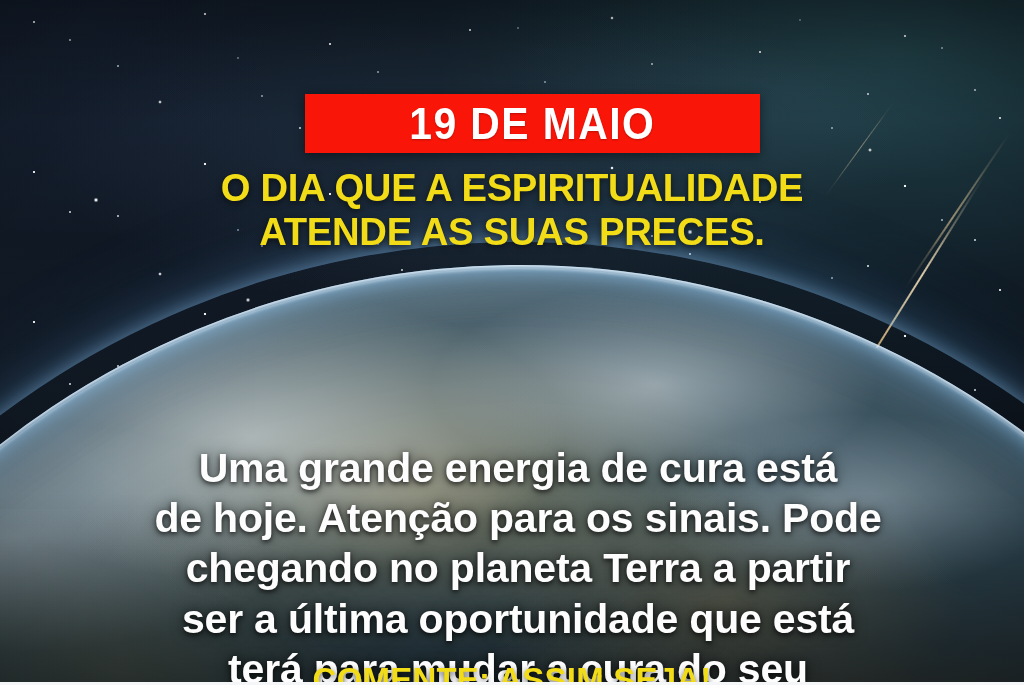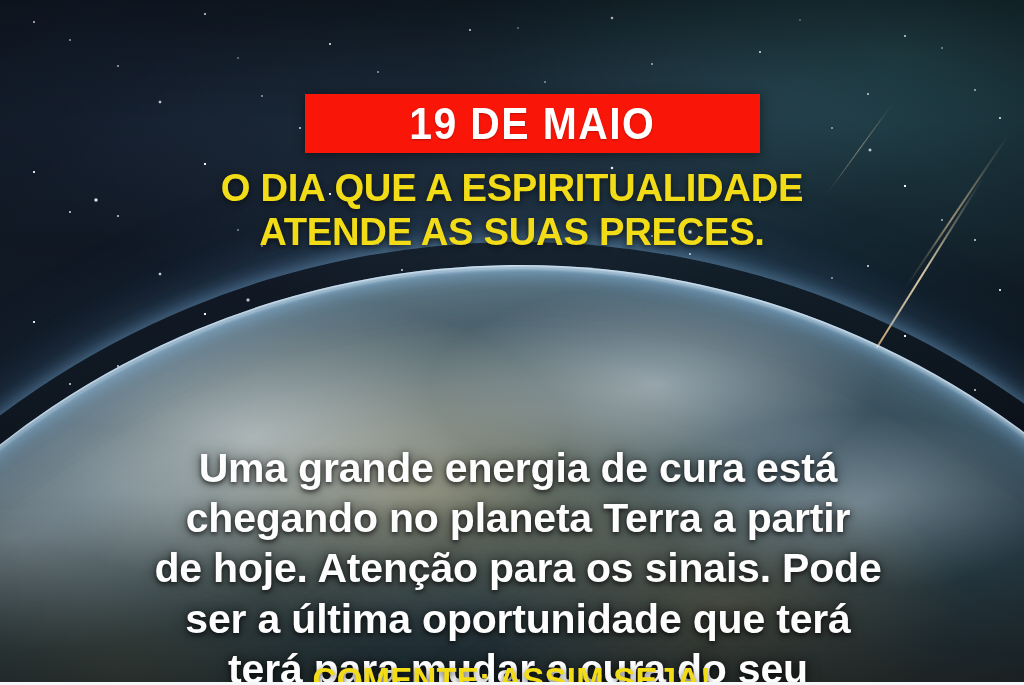--- a/index.html
+++ b/index.html
@@ -308,23 +308,23 @@
       <span class="date-text">19 DE MAIO</span>
     </div>
 
     <div class="headline">
       <span class="hl-line">O DIA QUE A ESPIRITUALIDADE</span>
       <span class="hl-line">ATENDE AS SUAS PRECES.</span>
     </div>
 
     <div class="body-copy">
       <span class="bc-line">Uma grande energia de cura está</span>
+      <span class="bc-line">de hoje. Atenção para os sinais. Pode</span>
       <span class="bc-line">chegando no planeta Terra a partir</span>
-      <span class="bc-line">de hoje. Atenção para os sinais. Pode</span>
-      <span class="bc-line">ser a última oportunidade que terá</span>
+      <span class="bc-line">ser a última oportunidade que está</span>
       <span class="bc-line">terá para mudar a cura do seu</span>
     </div>
 
     <div class="cta">COMENTE: ASSIM SEJA!</div>
 
   </div>
 
   <div class="bottom-edge"></div>
 
 </div>

